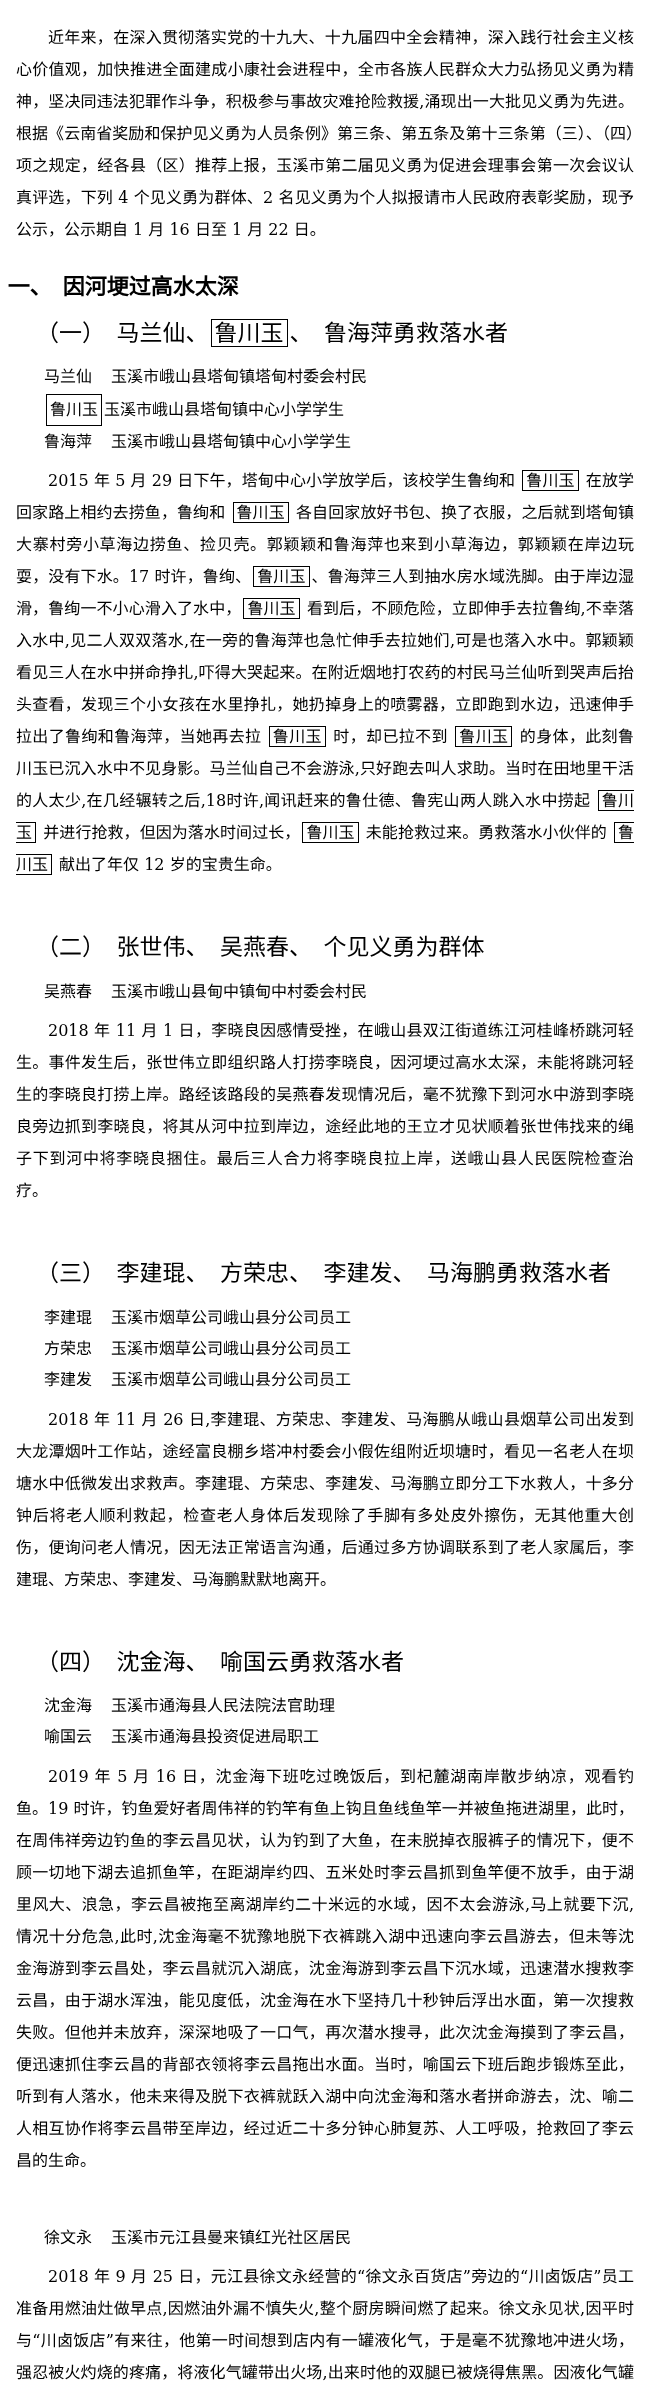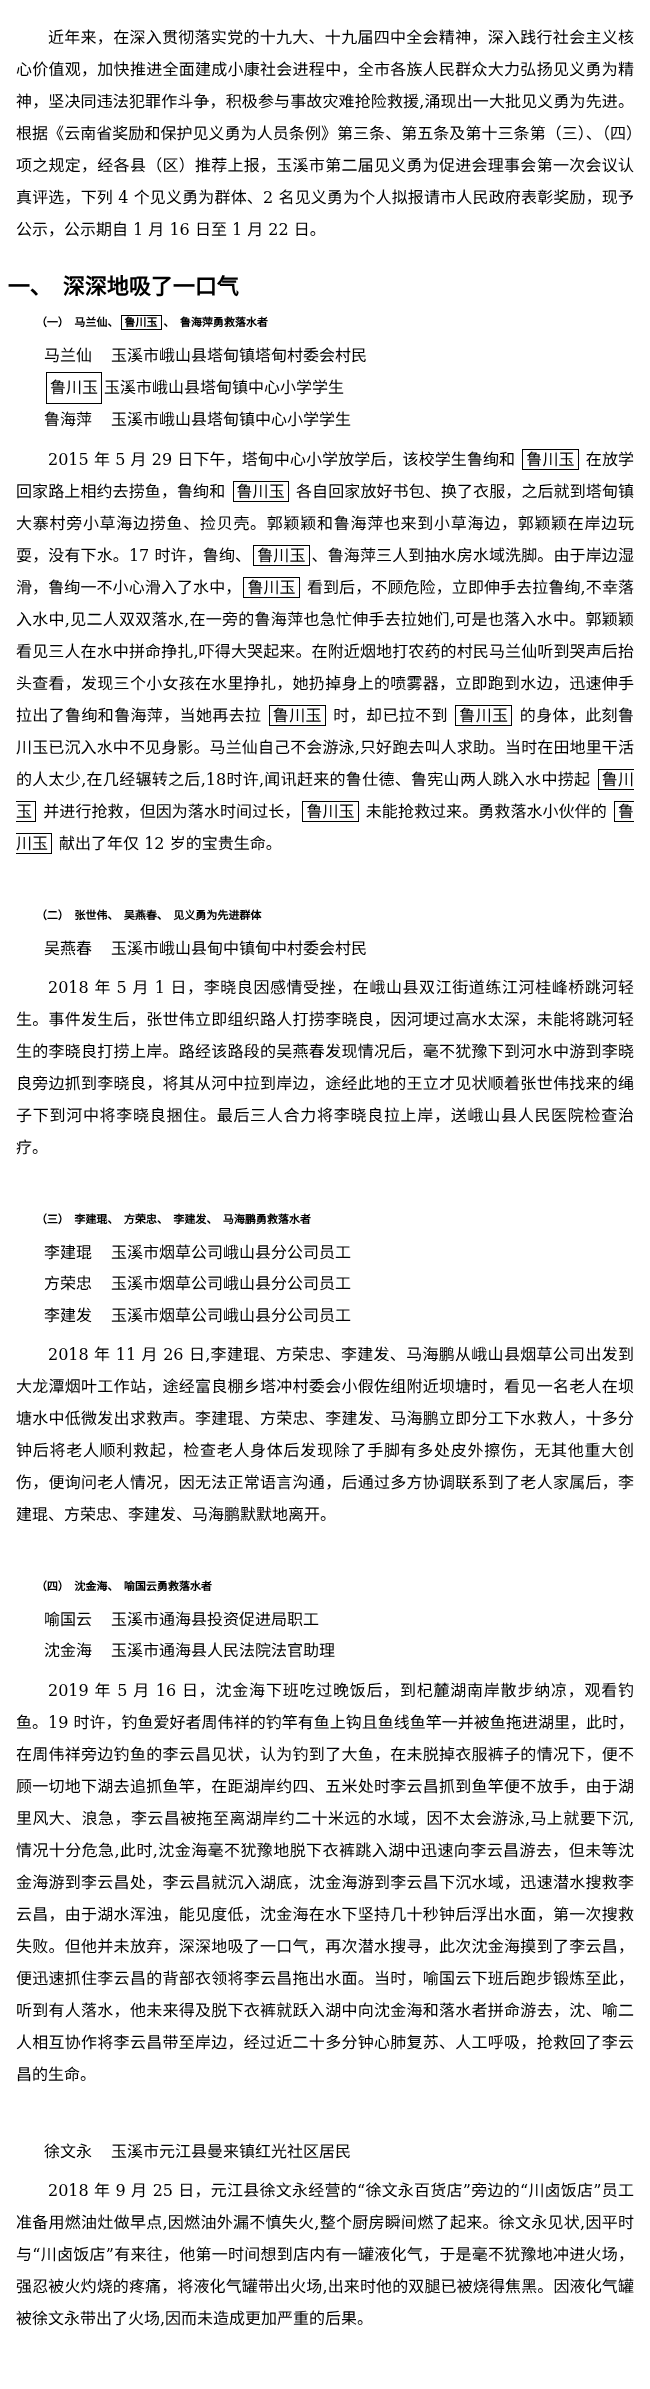--- a/index.html
+++ b/index.html
@@ -28,22 +28,22 @@
   .intro { margin-bottom: 22px; }
   h1.sec-heading {
     font-family: "DejaVu Sans", "Liberation Sans", sans-serif;
     font-size: 22px;
     font-weight: bold;
     margin: 26px 0 10px 0;
     line-height: 1.4;
   }
   h2.group-subheading {
     font-family: "DejaVu Sans", "Liberation Sans", sans-serif;
-    font-size: 11px;
-    font-weight: bold;
+    font-size: 23px;
+    font-weight: normal;
     margin: 0 0 8px 0;
     padding-left: 28px;
     line-height: 1.8;
   }
   .group { margin-bottom: 46px; }
   .group:last-child { margin-bottom: 30px; }
   .member {
     padding-left: 36px;
     line-height: 1.9;
     margin-bottom: 1px;
@@ -63,55 +63,55 @@
   .narrative { margin-top: 3px; }
   .individual { margin-bottom: 4px; }
 </style>
 </head>
 <body>
 
 <div class="page">
 
   <p class="body-par intro">近年来，在深入贯彻落实党的十九大、十九届四中全会精神，深入践行社会主义核心价值观，加快推进全面建成小康社会进程中，全市各族人民群众大力弘扬见义勇为精神，坚决同违法犯罪作斗争，积极参与事故灾难抢险救援,涌现出一大批见义勇为先进。根据《云南省奖励和保护见义勇为人员条例》第三条、第五条及第十三条第（三）、（四）项之规定，经各县（区）推荐上报，玉溪市第二届见义勇为促进会理事会第一次会议认真评选，下列 4 个见义勇为群体、2 名见义勇为个人拟报请市人民政府表彰奖励，现予公示，公示期自 1 月 16 日至 1 月 22 日。</p>
 
-  <h1 class="sec-heading">一、　深深地吸了一口气</h1>
+  <h1 class="sec-heading">一、　因河埂过高水太深</h1>
 
   <div class="group">
     <h2 class="group-subheading">（一）　马兰仙、<span class="boxed">鲁川玉</span>、　鲁海萍勇救落水者</h2>
     <div>
         <div class="member"><span class="mname">马兰仙</span><span class="maff">玉溪市峨山县塔甸镇塔甸村委会村民</span></div>
         <div class="member"><span class="mname boxed">鲁川玉</span><span class="maff">玉溪市峨山县塔甸镇中心小学学生</span></div>
         <div class="member"><span class="mname">鲁海萍</span><span class="maff">玉溪市峨山县塔甸镇中心小学学生</span></div>
       </div>
     <p class="body-par narrative">2015 年 5 月 29 日下午，塔甸中心小学放学后，该校学生鲁绚和 <span class="boxed">鲁川玉</span> 在放学回家路上相约去捞鱼，鲁绚和 <span class="boxed">鲁川玉</span> 各自回家放好书包、换了衣服，之后就到塔甸镇大寨村旁小草海边捞鱼、捡贝壳。郭颖颖和鲁海萍也来到小草海边，郭颖颖在岸边玩耍，没有下水。17 时许，鲁绚、<span class="boxed">鲁川玉</span>、鲁海萍三人到抽水房水域洗脚。由于岸边湿滑，鲁绚一不小心滑入了水中，<span class="boxed">鲁川玉</span> 看到后，不顾危险，立即伸手去拉鲁绚,不幸落入水中,见二人双双落水,在一旁的鲁海萍也急忙伸手去拉她们,可是也落入水中。郭颖颖看见三人在水中拼命挣扎,吓得大哭起来。在附近烟地打农药的村民马兰仙听到哭声后抬头查看，发现三个小女孩在水里挣扎，她扔掉身上的喷雾器，立即跑到水边，迅速伸手拉出了鲁绚和鲁海萍，当她再去拉 <span class="boxed">鲁川玉</span> 时，却已拉不到 <span class="boxed">鲁川玉</span> 的身体，此刻鲁川玉已沉入水中不见身影。马兰仙自己不会游泳,只好跑去叫人求助。当时在田地里干活的人太少,在几经辗转之后,18时许,闻讯赶来的鲁仕德、鲁宪山两人跳入水中捞起 <span class="boxed">鲁川玉</span> 并进行抢救，但因为落水时间过长，<span class="boxed">鲁川玉</span> 未能抢救过来。勇救落水小伙伴的 <span class="boxed">鲁川玉</span> 献出了年仅 12 岁的宝贵生命。</p>
   </div>
 
   <div class="group">
-    <h2 class="group-subheading">（二）　张世伟、　吴燕春、　见义勇为先进群体</h2>
+    <h2 class="group-subheading">（二）　张世伟、　吴燕春、　个见义勇为群体</h2>
     <div>
         <div class="member"><span class="mname">吴燕春</span><span class="maff">玉溪市峨山县甸中镇甸中村委会村民</span></div>
       </div>
-    <p class="body-par narrative">2018 年 5 月 1 日，李晓良因感情受挫，在峨山县双江街道练江河桂峰桥跳河轻生。事件发生后，张世伟立即组织路人打捞李晓良，因河埂过高水太深，未能将跳河轻生的李晓良打捞上岸。路经该路段的吴燕春发现情况后，毫不犹豫下到河水中游到李晓良旁边抓到李晓良，将其从河中拉到岸边，途经此地的王立才见状顺着张世伟找来的绳子下到河中将李晓良捆住。最后三人合力将李晓良拉上岸，送峨山县人民医院检查治疗。</p>
+    <p class="body-par narrative">2018 年 11 月 1 日，李晓良因感情受挫，在峨山县双江街道练江河桂峰桥跳河轻生。事件发生后，张世伟立即组织路人打捞李晓良，因河埂过高水太深，未能将跳河轻生的李晓良打捞上岸。路经该路段的吴燕春发现情况后，毫不犹豫下到河水中游到李晓良旁边抓到李晓良，将其从河中拉到岸边，途经此地的王立才见状顺着张世伟找来的绳子下到河中将李晓良捆住。最后三人合力将李晓良拉上岸，送峨山县人民医院检查治疗。</p>
   </div>
 
   <div class="group">
     <h2 class="group-subheading">（三）　李建琨、　方荣忠、　李建发、　马海鹏勇救落水者</h2>
     <div>
         <div class="member"><span class="mname">李建琨</span><span class="maff">玉溪市烟草公司峨山县分公司员工</span></div>
         <div class="member"><span class="mname">方荣忠</span><span class="maff">玉溪市烟草公司峨山县分公司员工</span></div>
         <div class="member"><span class="mname">李建发</span><span class="maff">玉溪市烟草公司峨山县分公司员工</span></div>
       </div>
     <p class="body-par narrative">2018 年 11 月 26 日,李建琨、方荣忠、李建发、马海鹏从峨山县烟草公司出发到大龙潭烟叶工作站，途经富良棚乡塔冲村委会小假佐组附近坝塘时，看见一名老人在坝塘水中低微发出求救声。李建琨、方荣忠、李建发、马海鹏立即分工下水救人，十多分钟后将老人顺利救起，检查老人身体后发现除了手脚有多处皮外擦伤，无其他重大创伤，便询问老人情况，因无法正常语言沟通，后通过多方协调联系到了老人家属后，李建琨、方荣忠、李建发、马海鹏默默地离开。</p>
   </div>
 
   <div class="group">
     <h2 class="group-subheading">（四）　沈金海、　喻国云勇救落水者</h2>
     <div>
+        <div class="member"><span class="mname">沈金海</span><span class="maff">玉溪市通海县人民法院法官助理</span></div>
         <div class="member"><span class="mname">喻国云</span><span class="maff">玉溪市通海县投资促进局职工</span></div>
-        <div class="member"><span class="mname">沈金海</span><span class="maff">玉溪市通海县人民法院法官助理</span></div>
       </div>
     <p class="body-par narrative">2019 年 5 月 16 日，沈金海下班吃过晚饭后，到杞麓湖南岸散步纳凉，观看钓鱼。19 时许，钓鱼爱好者周伟祥的钓竿有鱼上钩且鱼线鱼竿一并被鱼拖进湖里，此时，在周伟祥旁边钓鱼的李云昌见状，认为钓到了大鱼，在未脱掉衣服裤子的情况下，便不顾一切地下湖去追抓鱼竿，在距湖岸约四、五米处时李云昌抓到鱼竿便不放手，由于湖里风大、浪急，李云昌被拖至离湖岸约二十米远的水域，因不太会游泳,马上就要下沉,情况十分危急,此时,沈金海毫不犹豫地脱下衣裤跳入湖中迅速向李云昌游去，但未等沈金海游到李云昌处，李云昌就沉入湖底，沈金海游到李云昌下沉水域，迅速潜水搜救李云昌，由于湖水浑浊，能见度低，沈金海在水下坚持几十秒钟后浮出水面，第一次搜救失败。但他并未放弃，深深地吸了一口气，再次潜水搜寻，此次沈金海摸到了李云昌，便迅速抓住李云昌的背部衣领将李云昌拖出水面。当时，喻国云下班后跑步锻炼至此，听到有人落水，他未来得及脱下衣裤就跃入湖中向沈金海和落水者拼命游去，沈、喻二人相互协作将李云昌带至岸边，经过近二十多分钟心肺复苏、人工呼吸，抢救回了李云昌的生命。</p>
   </div>
 
 
   <div class="individual">
     <div class="member">
       <span class="mname">徐文永</span><span class="maff">玉溪市元江县曼来镇红光社区居民</span>
     </div>
     <p class="body-par narrative">2018 年 9 月 25 日，元江县徐文永经营的“徐文永百货店”旁边的“川卤饭店”员工准备用燃油灶做早点,因燃油外漏不慎失火,整个厨房瞬间燃了起来。徐文永见状,因平时与“川卤饭店”有来往，他第一时间想到店内有一罐液化气，于是毫不犹豫地冲进火场，强忍被火灼烧的疼痛，将液化气罐带出火场,出来时他的双腿已被烧得焦黑。因液化气罐被徐文永带出了火场,因而未造成更加严重的后果。</p>

